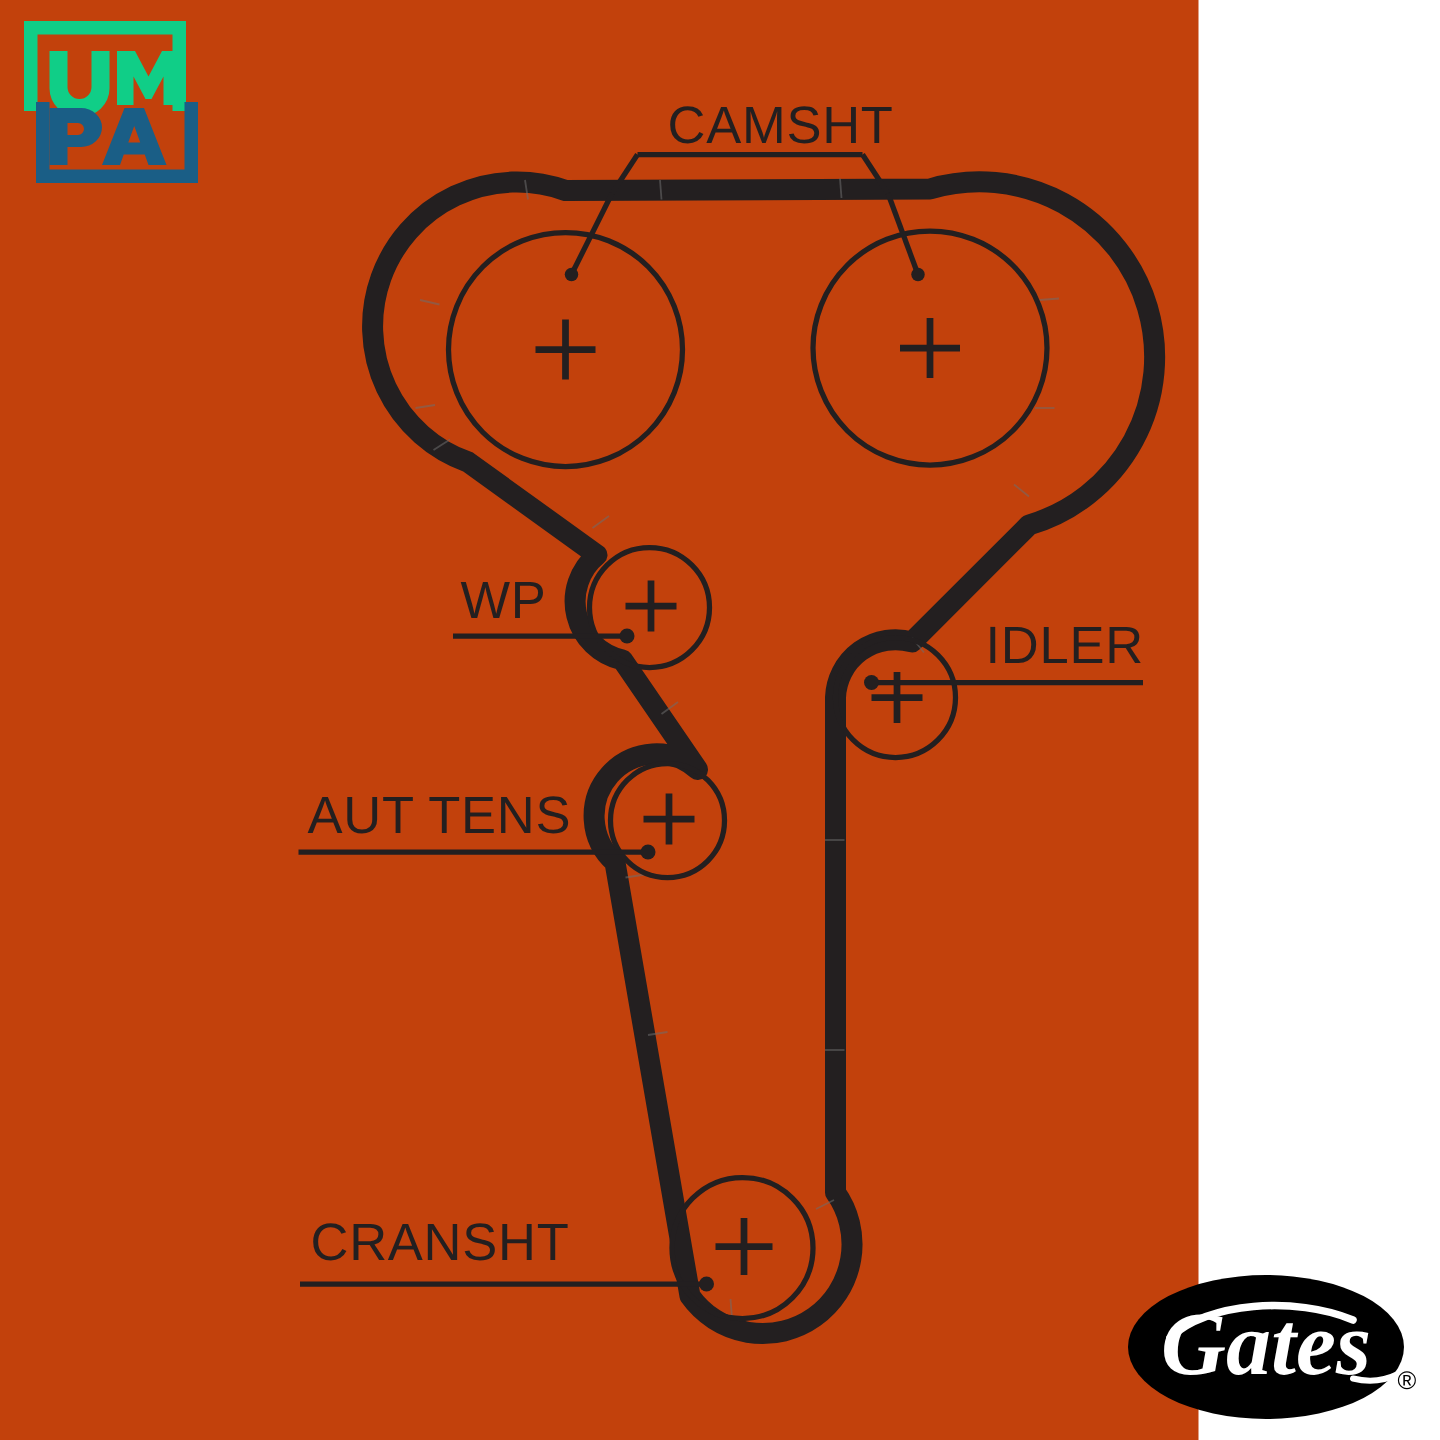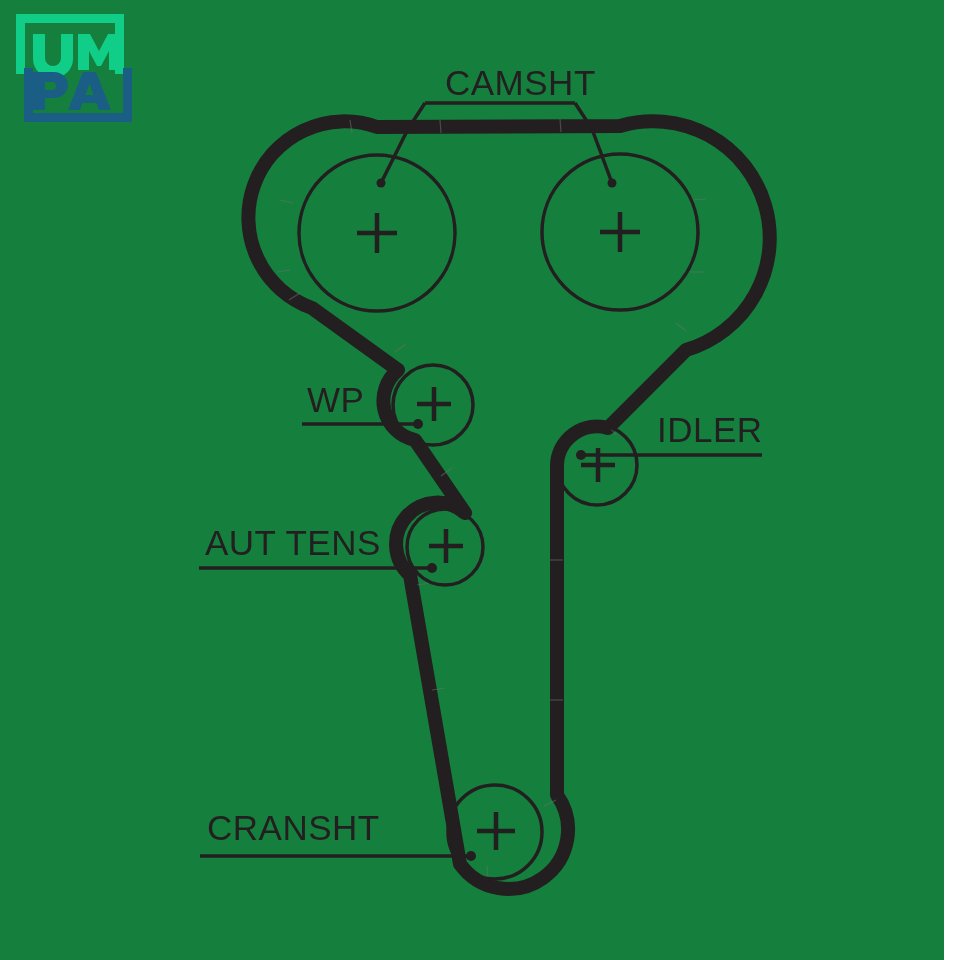--- a/index.html
+++ b/index.html
@@ -9,23 +9,23 @@
     background: #ffffff;
   }
   body {
     width: 960px;
     height: 960px;
     font-family: "Liberation Sans", sans-serif;
     overflow: hidden;
   }
   #page {
     position: relative;
-    width: 944px;
+    width: 799px;
     height: 960px;
-    background: #15803d;
+    background: #c2410c;
   }
 
   
   #brand-logo {
     position: absolute;
     left: 10px;
     top: 8px;
     width: 128px;
     height: 120px;
   }
@@ -210,14 +210,25 @@
 
       <text class="label-text" x="657" y="442">IDLER</text>
 
       <text class="label-text" x="205" y="555">AUT TENS</text>
 
       <text class="label-text" x="207" y="840">CRANSHT</text>
 
     </svg>
   </div>
 
+  <div id="gates-logo">
+    <svg viewBox="0 0 200 104" width="200" height="104" xmlns="http://www.w3.org/2000/svg">
+      <ellipse cx="92" cy="52" rx="92" ry="48" fill="#000000"></ellipse>
+
+      <text x="92" y="70" text-anchor="middle" font-family="'Liberation Serif', serif" font-size="60" font-style="italic" font-weight="bold" fill="#ffffff">Gates</text>
+
+      <path d="M 28 46 C 52 22, 112 18, 150 34" fill="none" stroke="#ffffff" stroke-width="5" stroke-linecap="round"></path>
+      <path d="M 150 73 C 162 76, 172 74, 180 70" fill="none" stroke="#ffffff" stroke-width="4" stroke-linecap="round"></path>
+      <text x="186" y="80" text-anchor="middle" font-family="'Liberation Sans', sans-serif" font-size="17" fill="#000000">®</text>
+    </svg>
+  </div>
 
 </div>
 
 </body></html>

